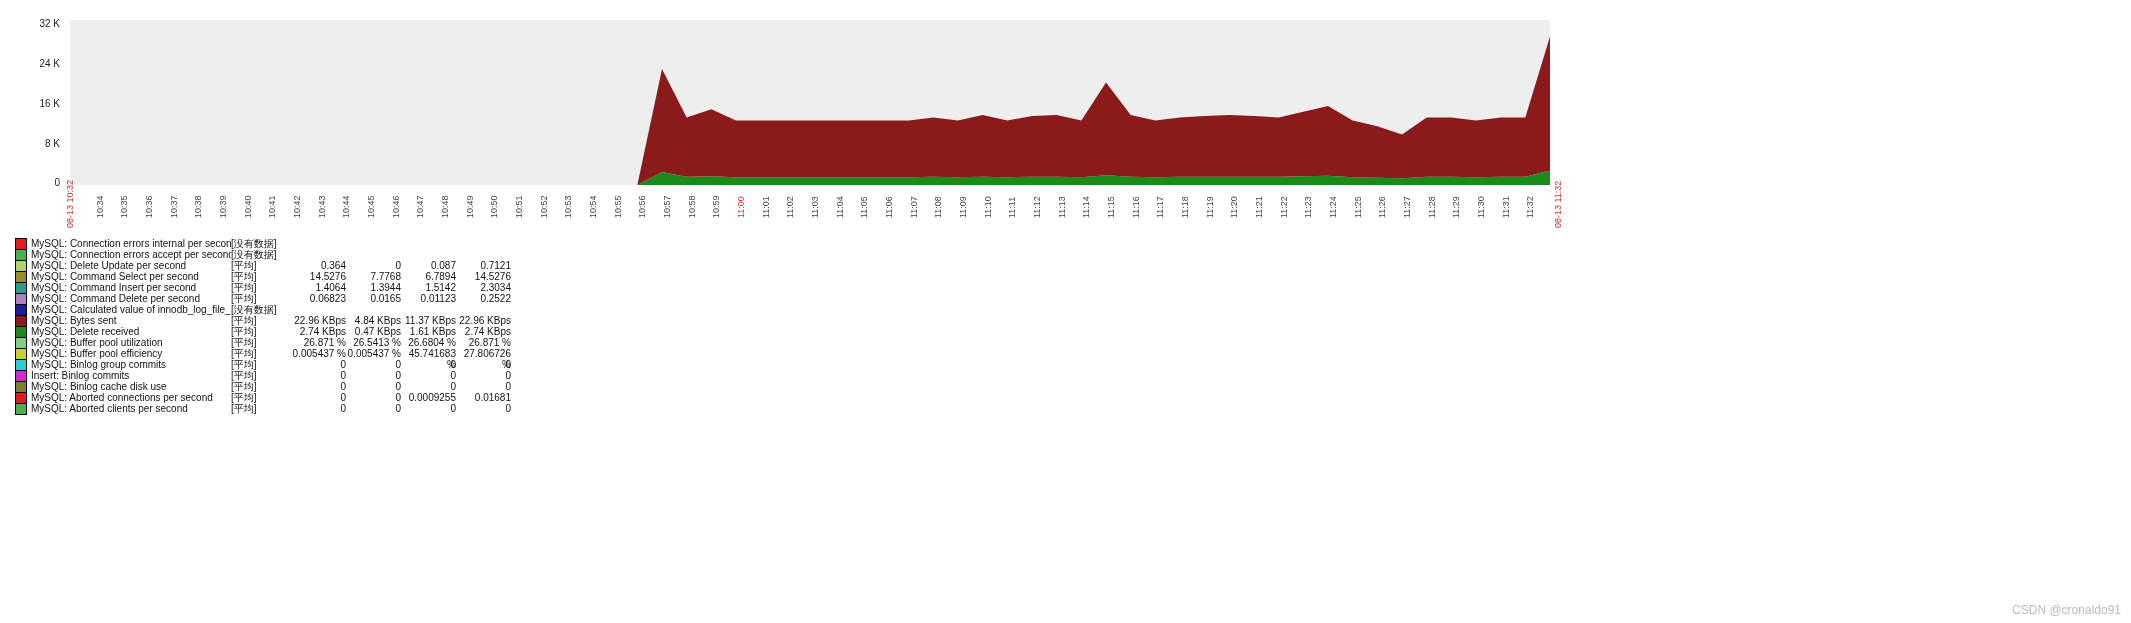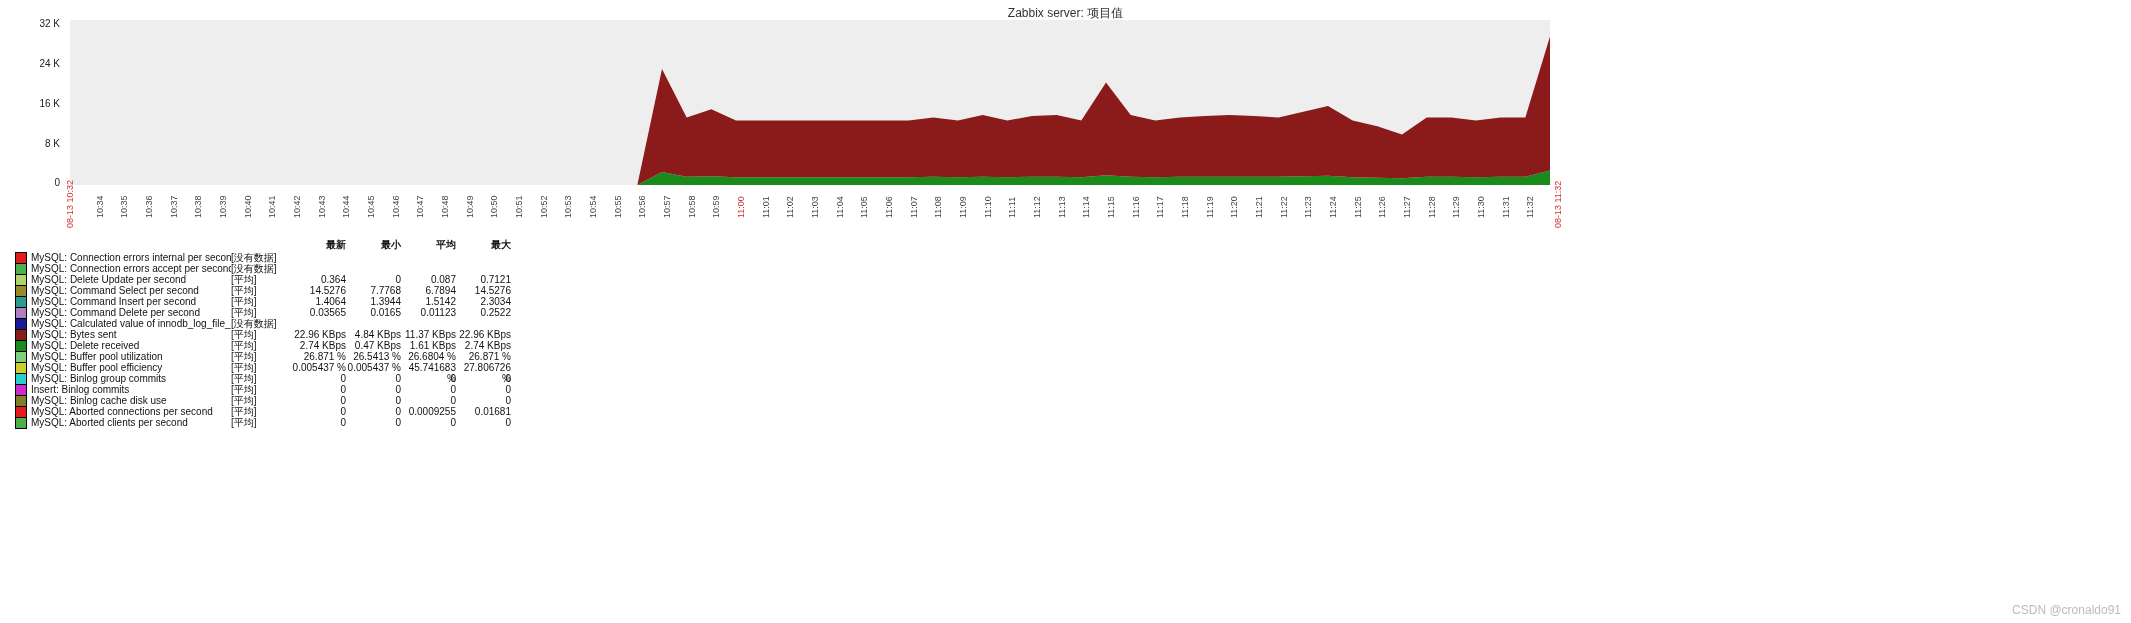--- a/index.html
+++ b/index.html
@@ -17,21 +17,20 @@
   .sw{width:10px;height:10px;margin-right:4px;flex:none;border:1px solid #000}
   .nm{width:200px;flex:none;white-space:nowrap;overflow:hidden}
   .tp{width:60px;flex:none}
   .c{width:55px;text-align:right;flex:none;font-variant-numeric:tabular-nums}
   .wm{position:absolute;right:10px;bottom:6px;color:#bbb;font-size:12px}
 </style>
 </head>
 <body>
 <div class="wrap">
 
-<div class="title">Zabbix server: 项目值</div>
 
 <div class="ytick" style="top:177px">0</div>
 <div class="ytick" style="top:138px">8 K</div>
 <div class="ytick" style="top:98px">16 K</div>
 <div class="ytick" style="top:58px">24 K</div>
 <div class="ytick" style="top:18px">32 K</div>
 
 <div class="chart">
   <svg id="plot" width="1480" height="165" viewBox="0 0 1480 165" preserveAspectRatio="none">
         <path d="M0,165 L 24.666666666666668,165 L 49.333333333333336,165 L 74,165 L 98.66666666666667,165 L 123.33333333333333,165 L 148,165 L 172.66666666666666,165 L 197.33333333333334,165 L 222,165 L 246.66666666666666,165 L 271.3333333333333,165 L 296,165 L 320.6666666666667,165 L 345.3333333333333,165 L 370,165 L 394.6666666666667,165 L 419.3333333333333,165 L 444,165 L 468.66666666666663,165 L 493.3333333333333,165 L 518,165 L 542.6666666666666,165 L 567.3333333333334,165 L 592,152.109375 L 616.6666666666667,156.75 L 641.3333333333334,156.234375 L 666,157.265625 L 690.6666666666666,157.265625 L 715.3333333333334,157.265625 L 740,157.265625 L 764.6666666666667,157.265625 L 789.3333333333334,157.265625 L 814.0000000000001,157.265625 L 838.6666666666666,157.265625 L 863.3333333333334,156.75 L 888,157.265625 L 912.6666666666667,156.75 L 937.3333333333333,157.265625 L 962,156.75 L 986.6666666666666,156.75 L 1011.3333333333334,157.265625 L 1036,155.203125 L 1060.6666666666667,156.75 L 1085.3333333333333,157.265625 L 1110,156.75 L 1134.6666666666667,156.75 L 1159.3333333333333,156.75 L 1184,156.75 L 1208.6666666666667,156.75 L 1233.3333333333335,156.234375 L 1258,155.71875 L 1282.6666666666667,157.265625 L 1307.3333333333333,157.78125 L 1332,158.296875 L 1356.6666666666665,156.75 L 1381.3333333333333,156.75 L 1406,157.265625 L 1430.6666666666667,156.75 L 1455.3333333333333,156.75 L 1480,150.5625 L 1480,165 L 1455.3333333333333,165 L 1430.6666666666667,165 L 1406,165 L 1381.3333333333333,165 L 1356.6666666666665,165 L 1332,165 L 1307.3333333333333,165 L 1282.6666666666667,165 L 1258,165 L 1233.3333333333335,165 L 1208.6666666666667,165 L 1184,165 L 1159.3333333333333,165 L 1134.6666666666667,165 L 1110,165 L 1085.3333333333333,165 L 1060.6666666666667,165 L 1036,165 L 1011.3333333333334,165 L 986.6666666666666,165 L 962,165 L 937.3333333333333,165 L 912.6666666666667,165 L 888,165 L 863.3333333333334,165 L 838.6666666666666,165 L 814.0000000000001,165 L 789.3333333333334,165 L 764.6666666666667,165 L 740,165 L 715.3333333333334,165 L 690.6666666666666,165 L 666,165 L 641.3333333333334,165 L 616.6666666666667,165 L 592,165 L 567.3333333333334,165 L 542.6666666666666,165 L 518,165 L 493.3333333333333,165 L 468.66666666666663,165 L 444,165 L 419.3333333333333,165 L 394.6666666666667,165 L 370,165 L 345.3333333333333,165 L 320.6666666666667,165 L 296,165 L 271.3333333333333,165 L 246.66666666666666,165 L 222,165 L 197.33333333333334,165 L 172.66666666666666,165 L 148,165 L 123.33333333333333,165 L 98.66666666666667,165 L 74,165 L 49.333333333333336,165 L 24.666666666666668,165 L 0,165 Z" fill="#1a8b1a" stroke="none"></path>
@@ -97,29 +96,20 @@
       <div class="xt" style="left: 1356.67px;"><span style="color:#444">11:28</span></div>
       <div class="xt" style="left: 1381.33px;"><span style="color:#444">11:29</span></div>
       <div class="xt" style="left: 1406px;"><span style="color:#444">11:30</span></div>
       <div class="xt" style="left: 1430.67px;"><span style="color:#444">11:31</span></div>
       <div class="xt" style="left: 1455.33px;"><span style="color:#444">11:32</span></div>
     </div>
 <div class="edge" style="left:65px;top:228px">08-13 10:32</div>
 <div class="edge" style="left:1553px;top:228px">08-13 11:32</div>
 
 <div class="legend">
-  <div class="lh">
-    <span class="sw" style="visibility:hidden"></span>
-    <span class="nm"></span>
-        <span class="tp"></span>
-    <span class="c">最新</span>
-    <span class="c">最小</span>
-    <span class="c">平均</span>
-    <span class="c">最大</span>
-  </div>
   <div id="legrows">
         <div class="lr">
           <span class="sw" style="background:#e41a1c"></span>
           <span class="nm">MySQL: Connection errors internal per second</span>
           <span class="tp">[没有数据]</span>
           <span class="c"></span>
           <span class="c"></span>
           <span class="c"></span>
           <span class="c"></span>
         </div>
@@ -156,21 +146,21 @@
           <span class="tp">[平均]</span>
           <span class="c">1.4064</span>
           <span class="c">1.3944</span>
           <span class="c">1.5142</span>
           <span class="c">2.3034</span>
         </div>
         <div class="lr">
           <span class="sw" style="background:#b07fbf"></span>
           <span class="nm">MySQL: Command Delete per second</span>
           <span class="tp">[平均]</span>
-          <span class="c">0.03565</span>
+          <span class="c">0.06823</span>
           <span class="c">0.0165</span>
           <span class="c">0.01123</span>
           <span class="c">0.2522</span>
         </div>
         <div class="lr">
           <span class="sw" style="background:#1a1a9a"></span>
           <span class="nm">MySQL: Calculated value of innodb_log_file_size</span>
           <span class="tp">[没有数据]</span>
           <span class="c"></span>
           <span class="c"></span>

